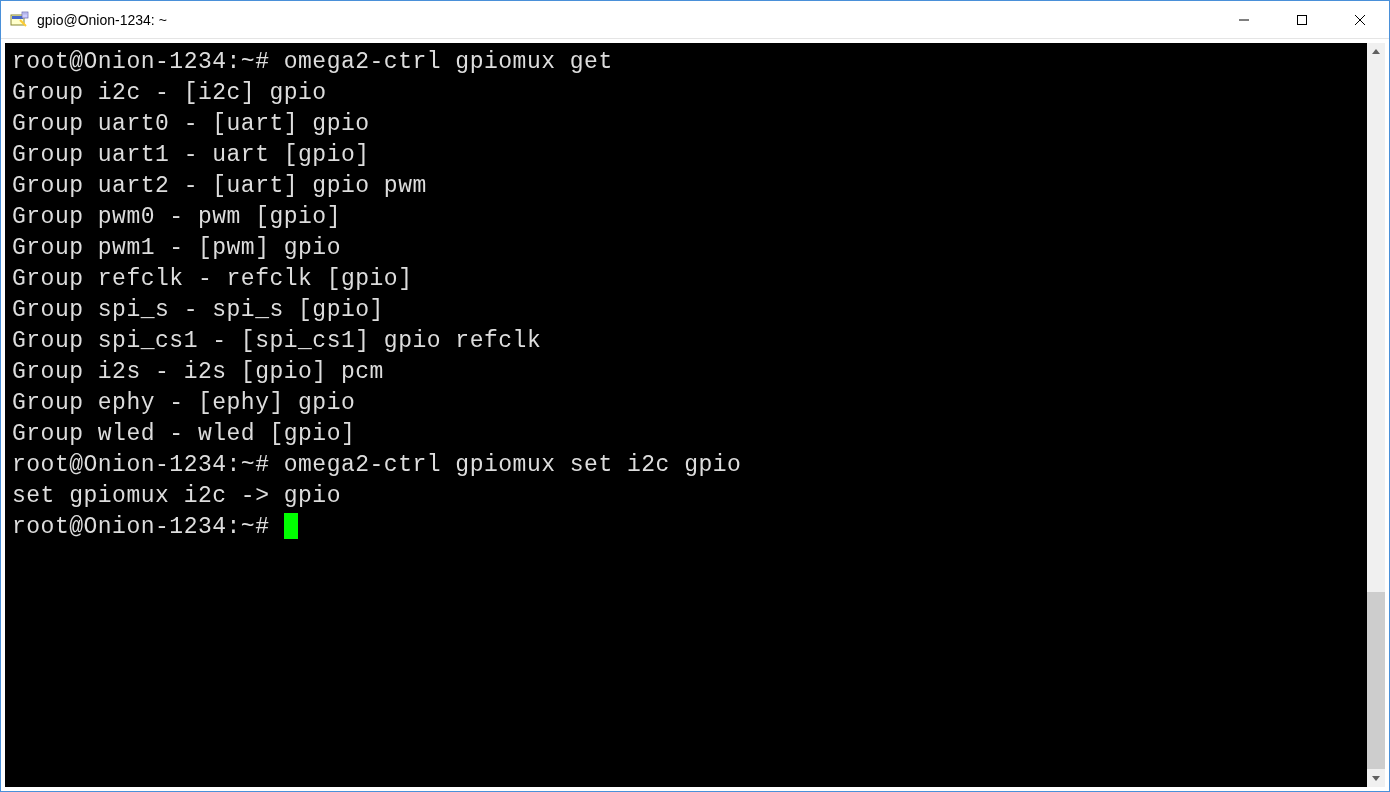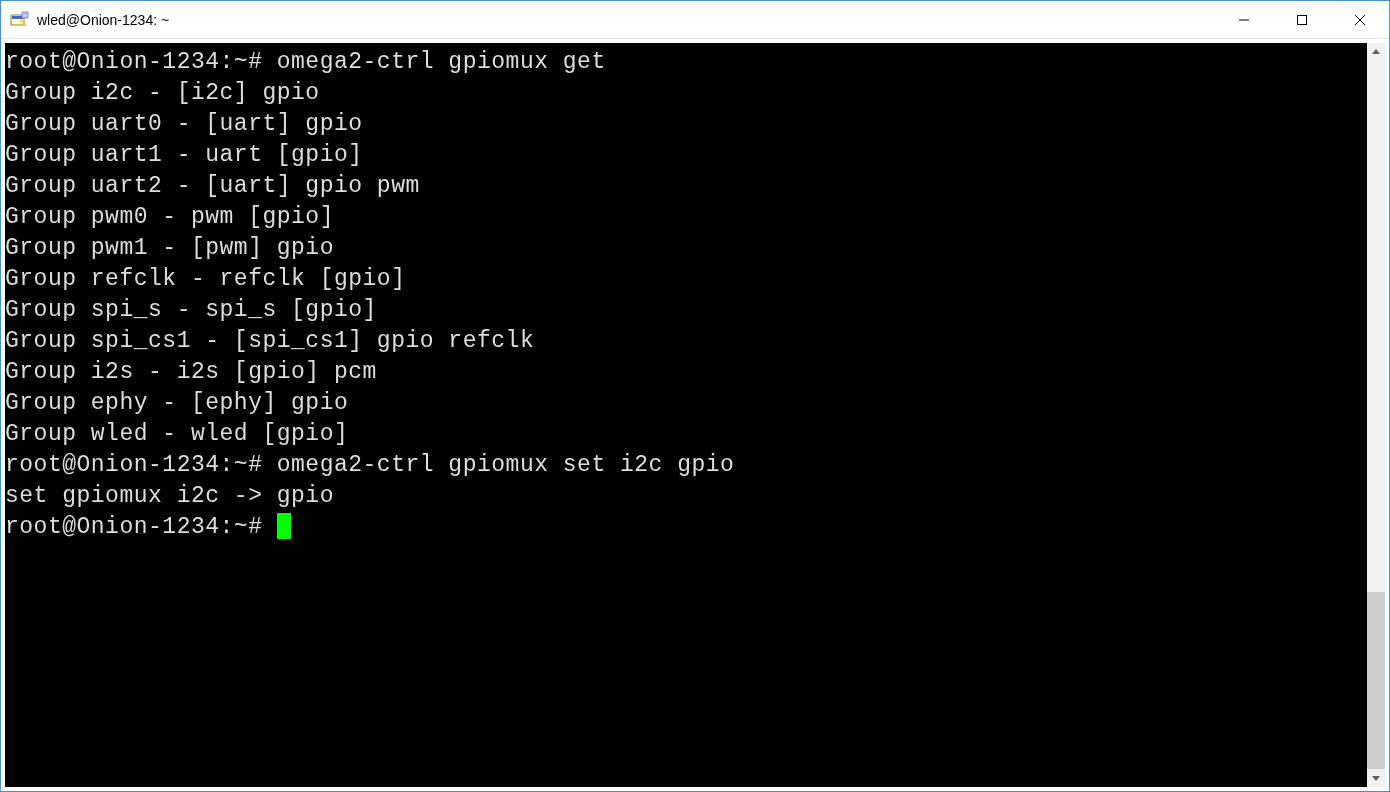--- a/index.html
+++ b/index.html
@@ -61,21 +61,21 @@
       padding: 4px;
       overflow: hidden;
     }
     .terminal {
       flex: 1;
       background: #000000;
       color: #dddddd;
       font-family: "Consolas", "Courier New", monospace;
       font-size: 23px;
       line-height: 31px;
-      padding: 4px 0;
+      padding: 4px 7px;
       white-space: pre;
       overflow: hidden;
       letter-spacing: 0.5px;
     }
     .scrollbar {
       width: 18px;
       background: #f0f0f0;
       display: flex;
       flex-direction: column;
     }
@@ -119,21 +119,21 @@
     <div class="titlebar-icon">
       <svg viewBox="0 0 20 20" width="20" height="20">
         <rect x="2" y="5" width="13" height="10" fill="#ffffcc" stroke="#888833" stroke-width="1"></rect>
         <rect x="3" y="6" width="11" height="3" fill="#4466cc"></rect>
         <rect x="13" y="2" width="6" height="6" fill="#ccccff" stroke="#6666aa" stroke-width="0.7"></rect>
         <line x1="14" y1="3" x2="18" y2="3" stroke="#9999cc" stroke-width="0.5"></line>
         <line x1="14" y1="4" x2="18" y2="4" stroke="#9999cc" stroke-width="0.5"></line>
         <line x1="11" y1="10" x2="17" y2="16" stroke="#ffcc33" stroke-width="2"></line>
       </svg>
     </div>
-    <div class="title-text">wled@Onion-1234: ~</div>
+    <div class="title-text">gpio@Onion-1234: ~</div>
     <div class="window-controls">
       <div class="window-control">
         <svg width="12" height="12" viewBox="0 0 12 12">
             <line x1="1" y1="6" x2="11" y2="6" stroke="#000" stroke-width="1"></line>
           </svg>
       </div>
       <div class="window-control">
         <svg width="12" height="12" viewBox="0 0 12 12">
             <rect x="1.5" y="1.5" width="9" height="9" fill="none" stroke="#000" stroke-width="1"></rect>
           </svg>

